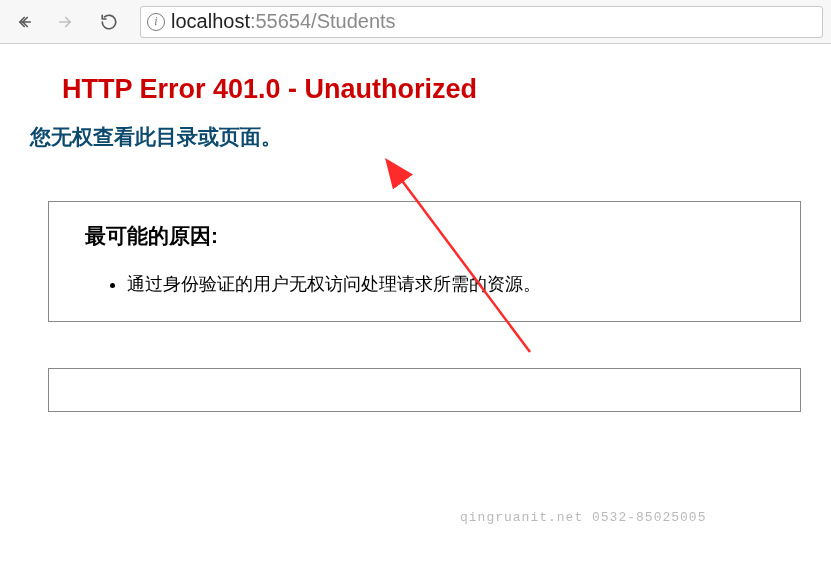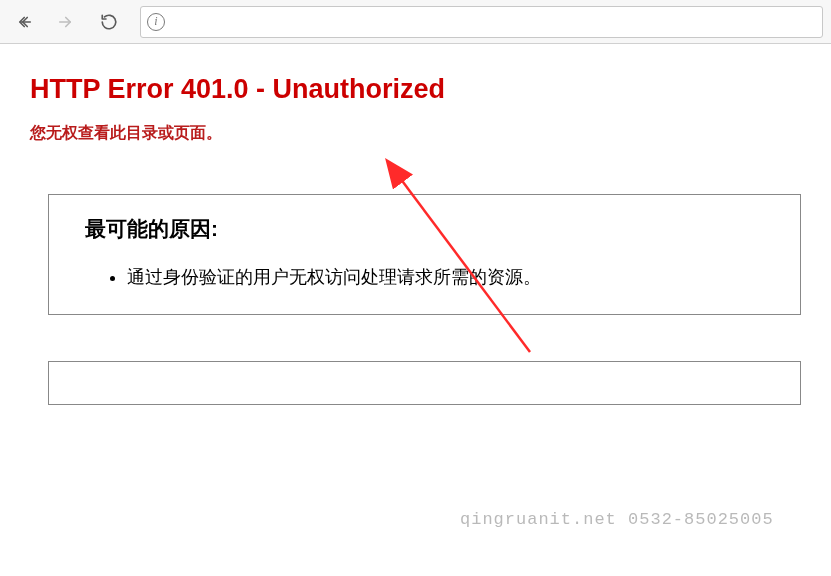--- a/index.html
+++ b/index.html
@@ -61,24 +61,25 @@
     .content {
       padding: 30px 30px 0 30px;
       position: relative;
     }
     .error-title {
       color: #c00;
       font-size: 27px;
       font-weight: bold;
       margin-bottom: 18px;
       font-family: Verdana, "Segoe UI", Arial, sans-serif;
+      margin-left: 32px;
     }
     .error-subtitle {
-      color: #b91c1c;
-      font-size: 16px;
+      color: #0c4a6e;
+      font-size: 21px;
       font-weight: bold;
       margin-bottom: 50px;
     }
     .box {
       border: 1px solid #888;
       padding: 20px 22px 22px 22px;
       margin-bottom: 46px;
       margin-left: 18px;
     }
     .box-heading {
@@ -103,21 +104,21 @@
       position: absolute;
       top: 108px;
       left: 380px;
       pointer-events: none;
     }
     .watermark {
       position: absolute;
       top: 466px;
       left: 460px;
       color: rgba(100,100,100,0.45);
-      font-size: 17px;
+      font-size: 13px;
       letter-spacing: 1px;
       font-family: "Courier New", monospace;
       pointer-events: none;
     }
   </style>
 </head>
 <body>
 
 <div class="browser-toolbar">
   <div class="nav-btn">
@@ -135,20 +136,23 @@
       </svg>
   </div>
   <div class="nav-btn nav-reload">
     <svg viewBox="0 0 24 24" fill="none" stroke="currentColor" stroke-width="2.2" stroke-linecap="round" stroke-linejoin="round">
         <path d="M3 12a9 9 0 1 0 3-6.7"></path>
         <polyline points="3 3 3 8 8 8"></polyline>
       </svg>
   </div>
   <div class="addr-bar">
     <div class="addr-info-icon">i</div>
+    <span class="addr-text">
+      <span>localhost</span><span class="grey">:55654</span><span class="grey">/Students</span>
+    </span>
   </div>
 </div>
 
 <div class="content">
   <h1 class="error-title">HTTP Error 401.0 - Unauthorized</h1>
   <h2 class="error-subtitle">您无权查看此目录或页面。</h2>
 
   <div class="box">
     <div class="box-heading">最可能的原因:</div>
     <ul>

